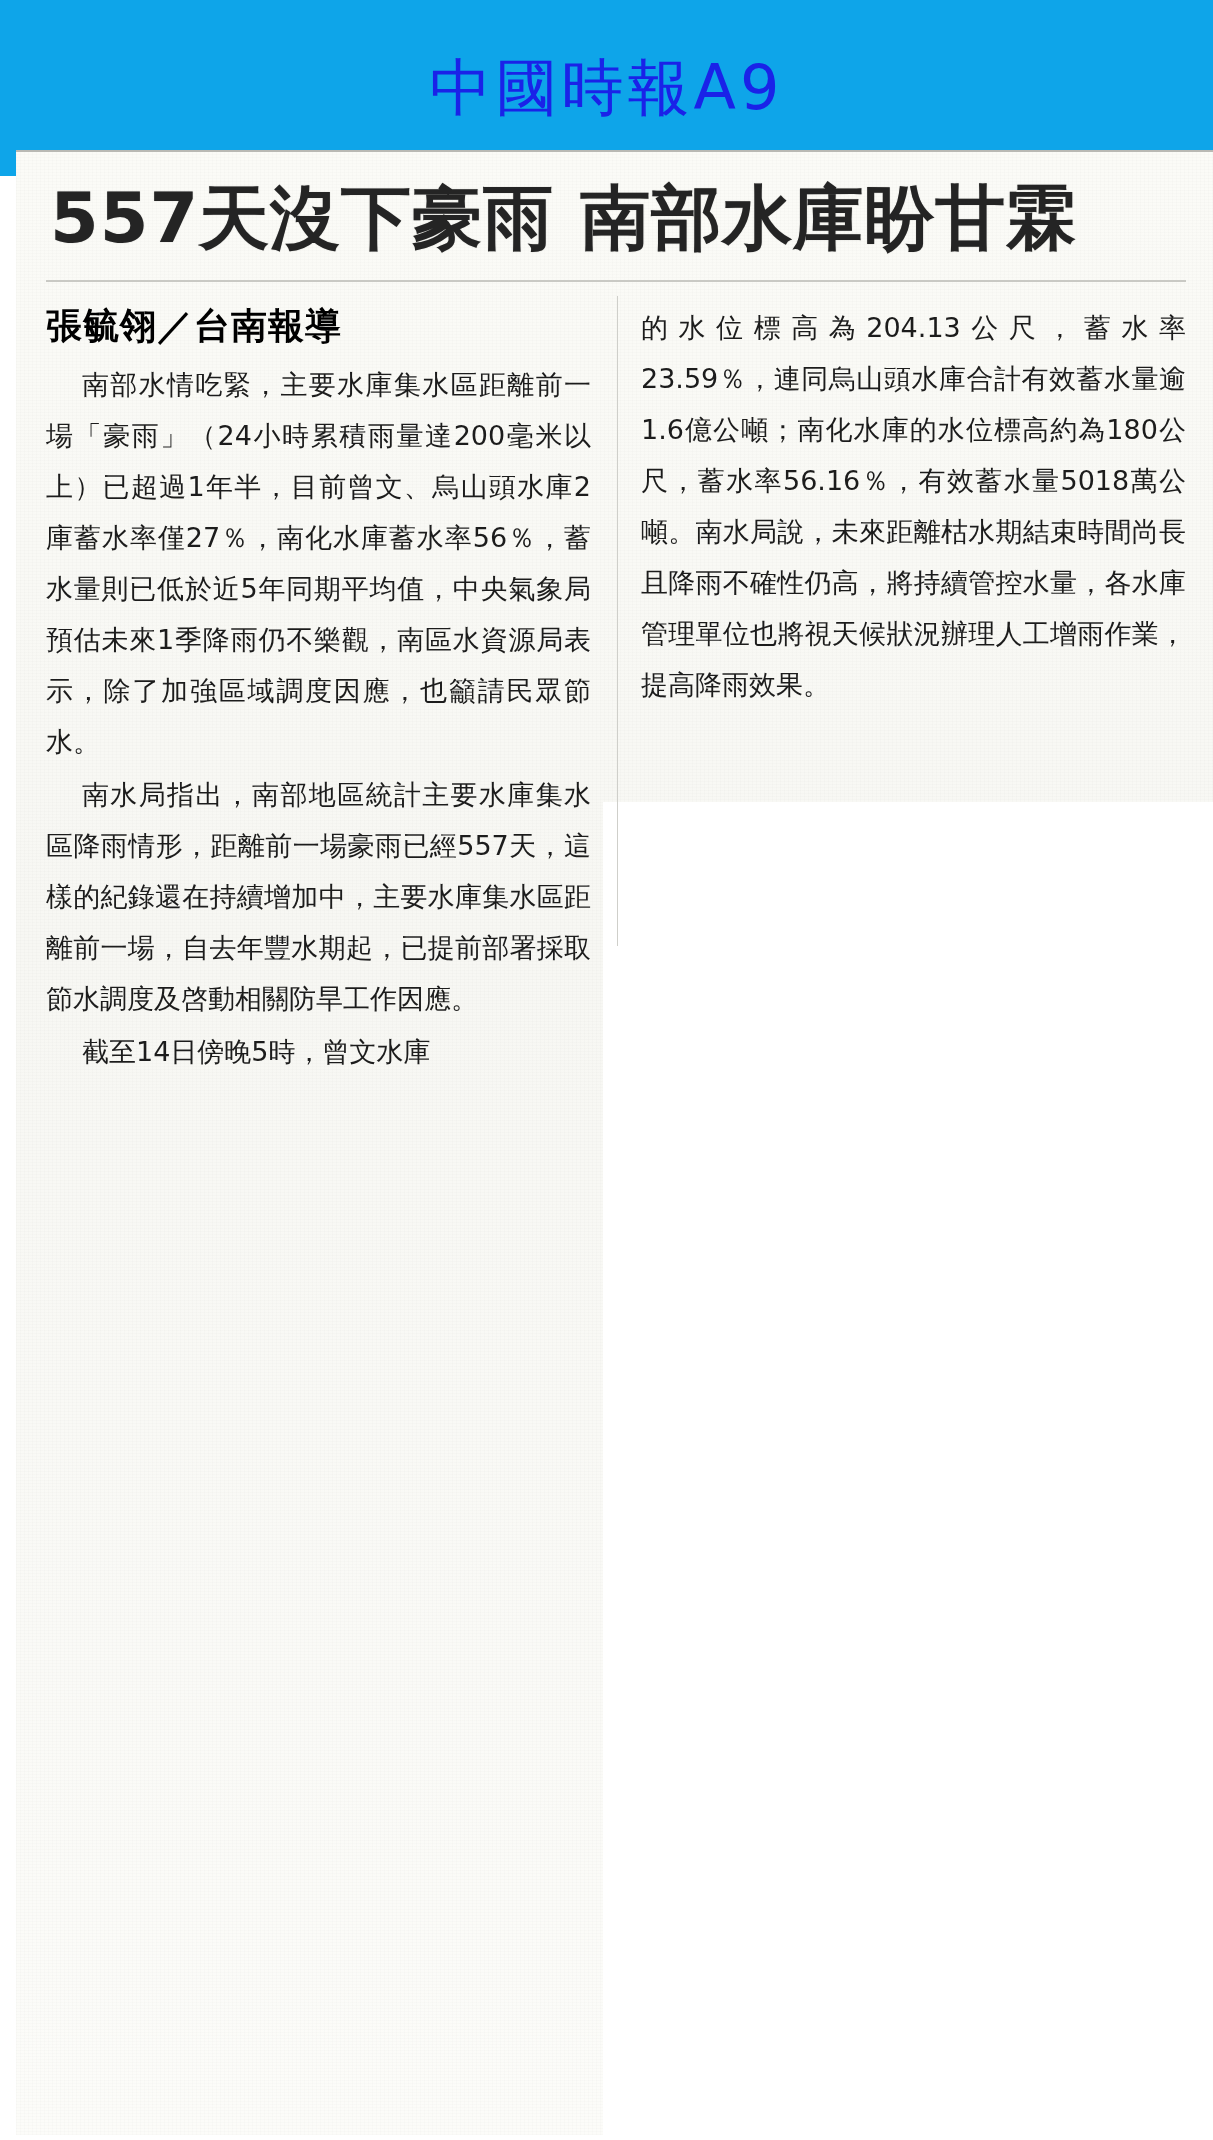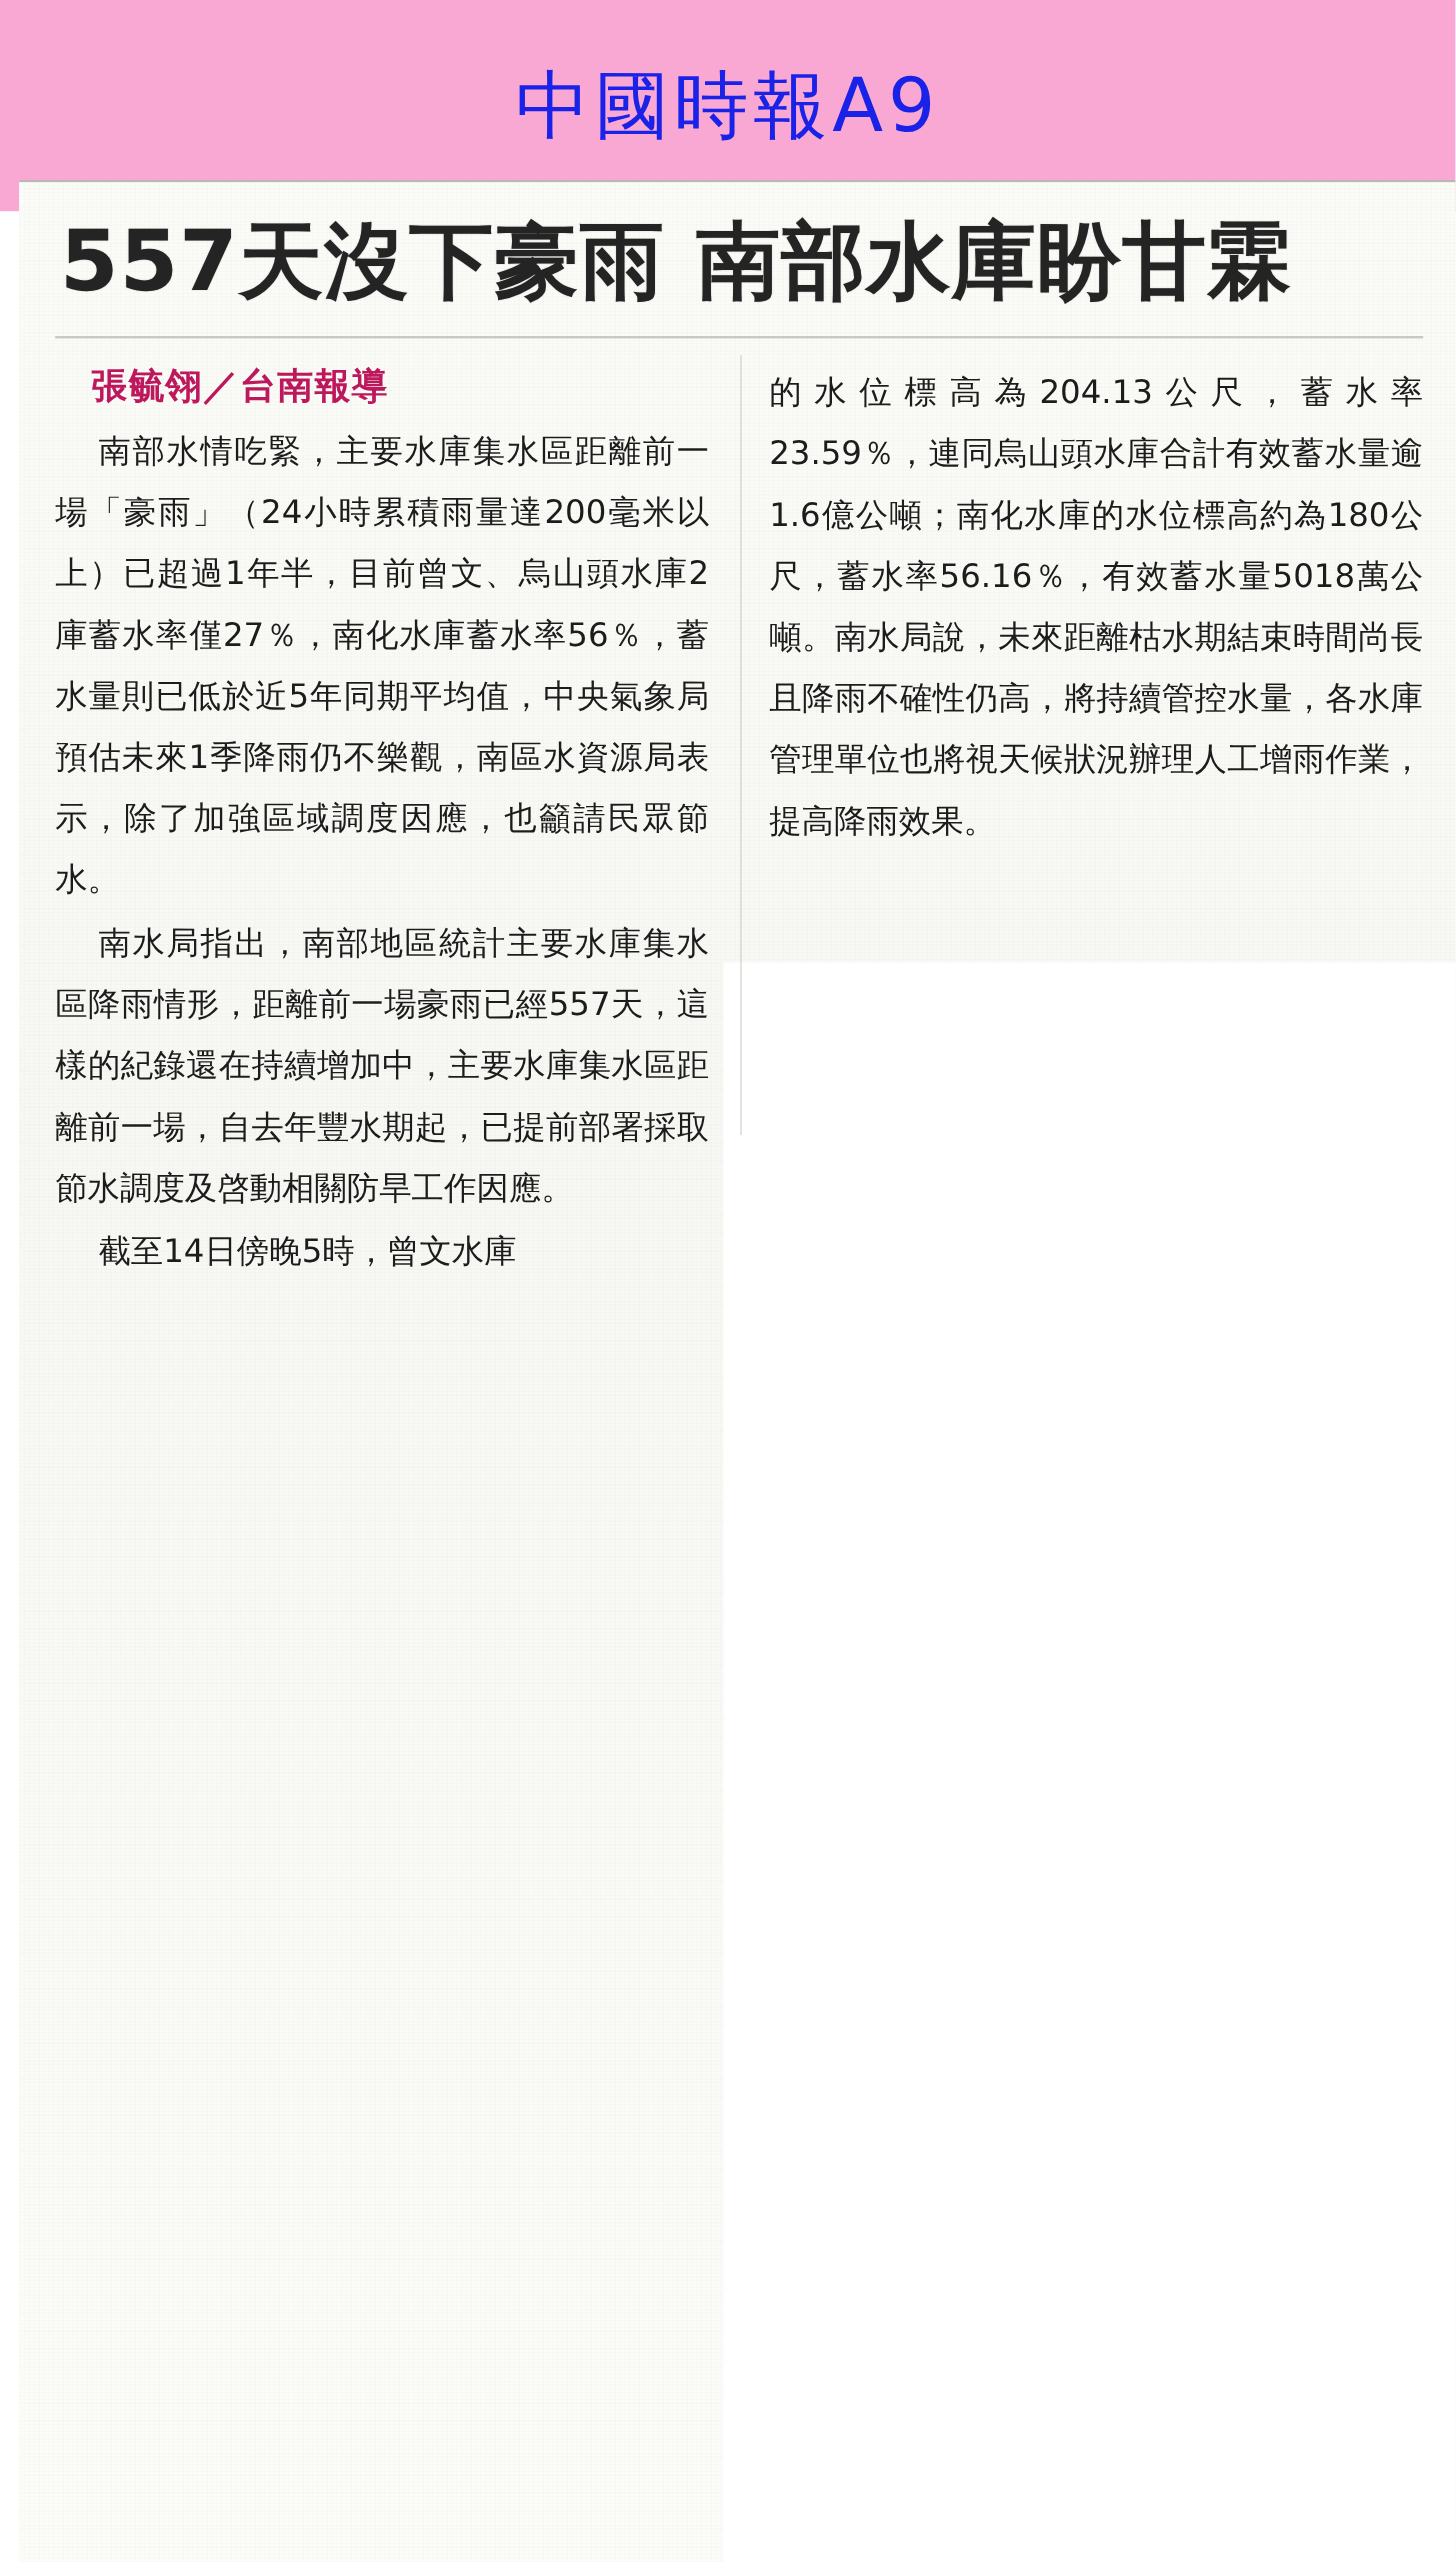--- a/index.html
+++ b/index.html
@@ -15,21 +15,21 @@
     overflow: hidden;
   }
 
   
   .masthead {
     width: 100%;
     height: 176px;
     display: flex;
     align-items: center;
     justify-content: center;
-    background: #f9a8d4;
+    background: #0ea5e9;
   }
   .masthead-title {
     color: #1a22e8;
     font-size: 62px;
     letter-spacing: 4px;
     font-family: "DejaVu Sans", "Liberation Sans", sans-serif;
     white-space: nowrap;
   }
 
   
@@ -113,23 +113,23 @@
     left: 571px;
     top: -6px;
     width: 1px;
     height: 650px;
     background: #cfcfca;
   }
 
   .byline {
     font-family: "DejaVu Sans", "Liberation Sans", sans-serif;
     font-weight: bold;
-    font-size: 30px;
-    color: #be185d;
-    margin: 0 0 8px 30px;
+    font-size: 36px;
+    color: #000000;
+    margin: 0 0 8px 0;
     letter-spacing: 1px;
   }
 
   p.body {
     margin: 0 0 2px 0;
     font-family: "DejaVu Sans", "Liberation Sans", sans-serif;
     font-size: 27px;
     line-height: 51px;
     color: #1c1c1c;
     text-align: justify;

